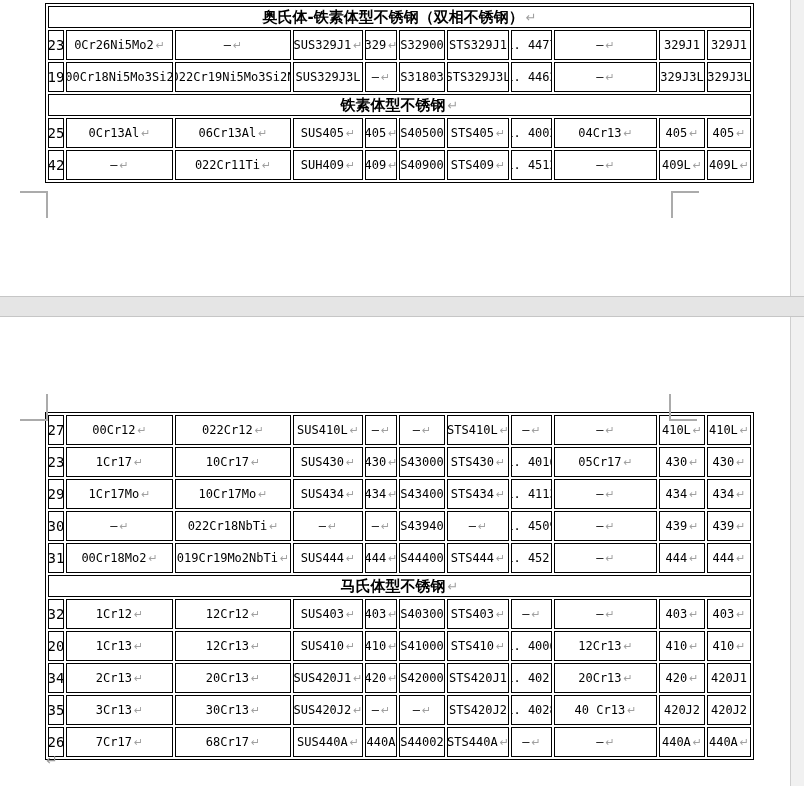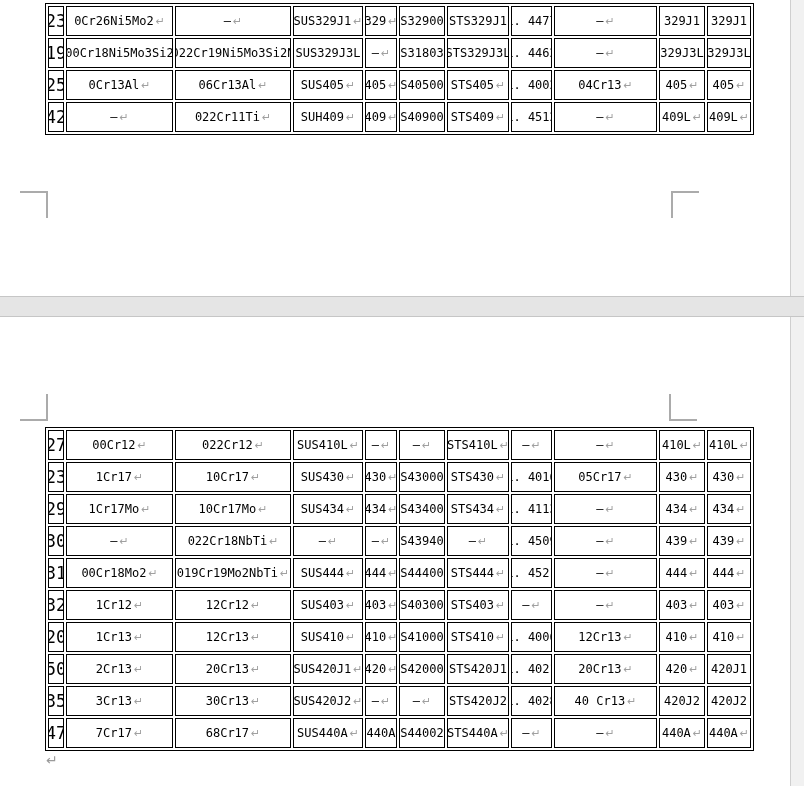--- a/index.html
+++ b/index.html
@@ -36,21 +36,21 @@
     table-layout:fixed;width:707px;
   }
   table.steel td{
     border:1px solid #000;padding:0;overflow:hidden;background:#fff;
   }
   table.steel td .c{
     display:flex;align-items:center;justify-content:center;
     height:100%;white-space:nowrap;overflow:hidden;column-gap:2px;
   }
   td.cell{height:28px;font-size:12px;}
-  td.numcell{height:28px;font-size:17px;}
+  td.numcell{height:28px;font-size:14px;}
   td.sect{
     height:20px;font-size:15px;font-weight:bold;
     font-family:"DejaVu Sans","Liberation Sans",sans-serif;
   }
   .mark{
     color:#a0a0a0;font-size:11px;font-weight:normal;
     font-family:"DejaVu Sans","Liberation Sans",sans-serif;
     flex:0 0 auto;line-height:1;
   }
   td.sect .mark{font-size:13px;}
@@ -84,20 +84,28 @@
         <col style="width: 32px;">
         <col style="width: 46px;">
         <col style="width: 62px;">
         <col style="width: 41px;">
         <col style="width: 103px;">
         <col style="width: 46px;">
         <col style="width: 44px;">
       </colgroup>
       <tbody>
         <tr>
+          <td class="sect" colspan="11">
+            <div class="c">
+              <span>奥氏体-铁素体型不锈钢（双相不锈钢）</span>
+              <span class="mark">↵</span>
+            </div>
+          </td>
+        </tr>
+        <tr>
           <td class="numcell">
             <div class="c">
               <span>23</span>
             </div>
           </td>
           <td class="cell">
             <div class="c">
               <span>0Cr26Ni5Mo2</span>
               <span class="mark">↵</span>
             </div>
@@ -201,20 +209,28 @@
             </div>
           </td>
           <td class="cell">
             <div class="c">
               <span>329J3L</span>
             </div>
           </td>
           <td class="cell">
             <div class="c">
               <span>329J3L</span>
+            </div>
+          </td>
+        </tr>
+        <tr>
+          <td class="sect" colspan="11">
+            <div class="c">
+              <span>铁素体型不锈钢</span>
+              <span class="mark">↵</span>
             </div>
           </td>
         </tr>
         <tr>
           <td class="numcell">
             <div class="c">
               <span>25</span>
             </div>
           </td>
           <td class="cell">
@@ -336,21 +352,21 @@
           </td>
           <td class="cell">
             <div class="c">
               <span>409L</span>
               <span class="mark">↵</span>
             </div>
           </td>
         </tr>
       </tbody>
     </table>
-  <table class="steel" style="top:427px;">
+  <table class="steel" style="top:412px;">
       <colgroup>
         <col style="width: 16px;">
         <col style="width: 107px;">
         <col style="width: 116px;">
         <col style="width: 70px;">
         <col style="width: 32px;">
         <col style="width: 46px;">
         <col style="width: 62px;">
         <col style="width: 41px;">
         <col style="width: 103px;">
@@ -679,20 +695,28 @@
             </div>
           </td>
           <td class="cell">
             <div class="c">
               <span>444</span>
               <span class="mark">↵</span>
             </div>
           </td>
         </tr>
         <tr>
+          <td class="sect" colspan="11">
+            <div class="c">
+              <span>马氏体型不锈钢</span>
+              <span class="mark">↵</span>
+            </div>
+          </td>
+        </tr>
+        <tr>
           <td class="numcell">
             <div class="c">
               <span>32</span>
             </div>
           </td>
           <td class="cell">
             <div class="c">
               <span>1Cr12</span>
               <span class="mark">↵</span>
             </div>
@@ -812,21 +836,21 @@
           <td class="cell">
             <div class="c">
               <span>410</span>
               <span class="mark">↵</span>
             </div>
           </td>
         </tr>
         <tr>
           <td class="numcell">
             <div class="c">
-              <span>50</span>
+              <span>34</span>
             </div>
           </td>
           <td class="cell">
             <div class="c">
               <span>2Cr13</span>
               <span class="mark">↵</span>
             </div>
           </td>
           <td class="cell">
             <div class="c">
@@ -938,21 +962,21 @@
           </td>
           <td class="cell">
             <div class="c">
               <span>420J2</span>
             </div>
           </td>
         </tr>
         <tr>
           <td class="numcell">
             <div class="c">
-              <span>47</span>
+              <span>26</span>
             </div>
           </td>
           <td class="cell">
             <div class="c">
               <span>7Cr17</span>
               <span class="mark">↵</span>
             </div>
           </td>
           <td class="cell">
             <div class="c">

